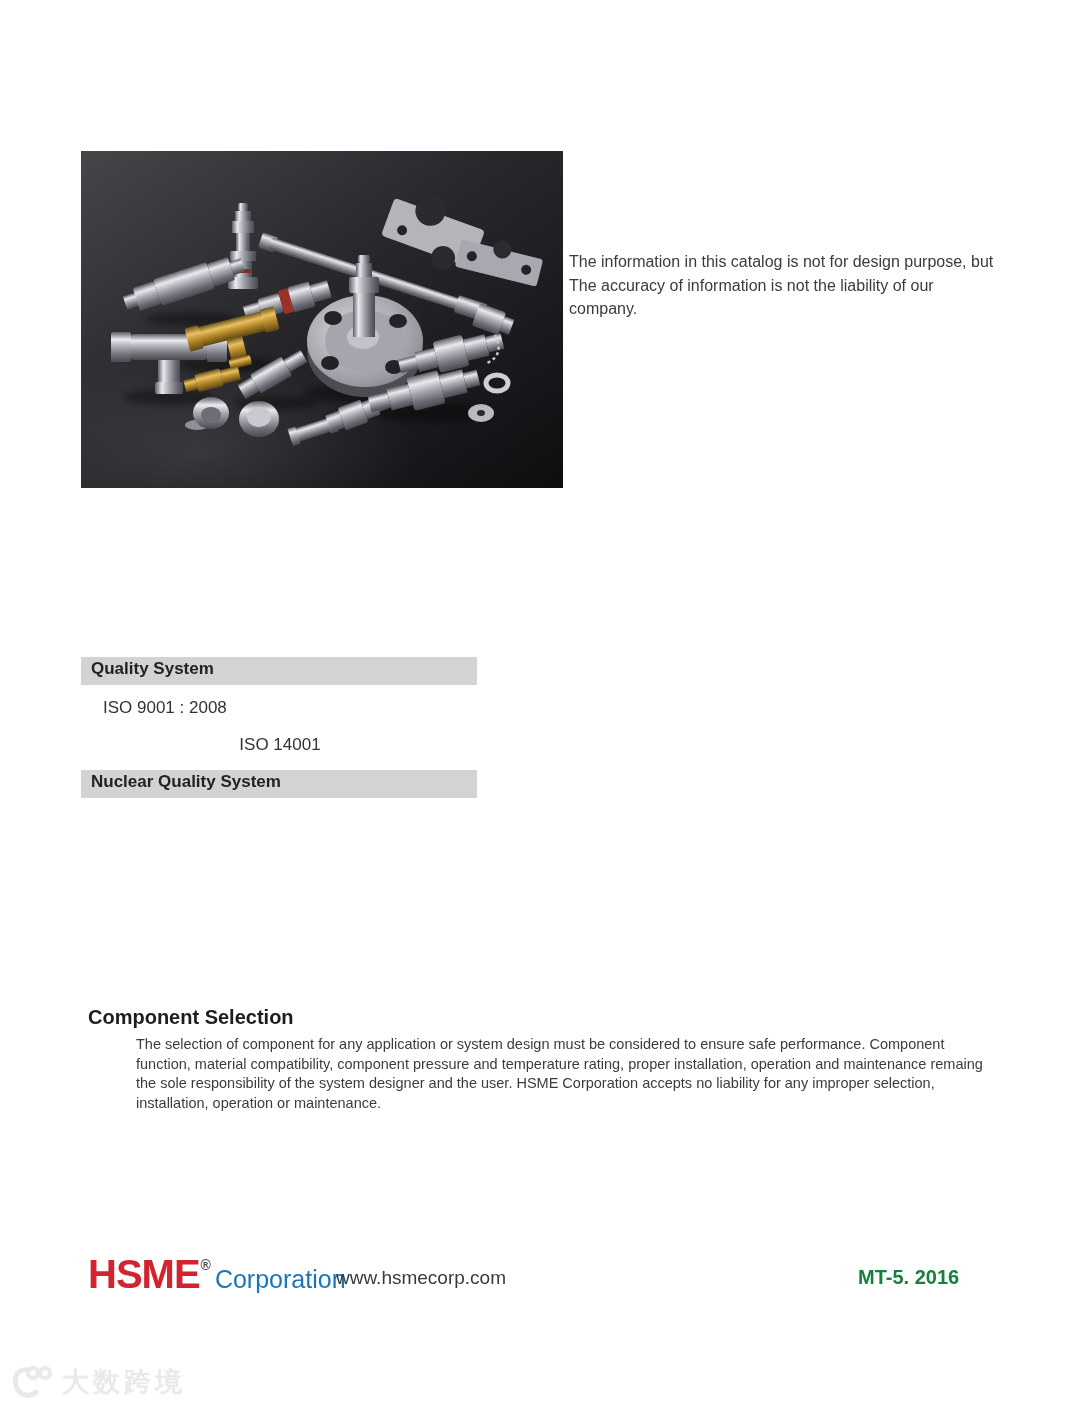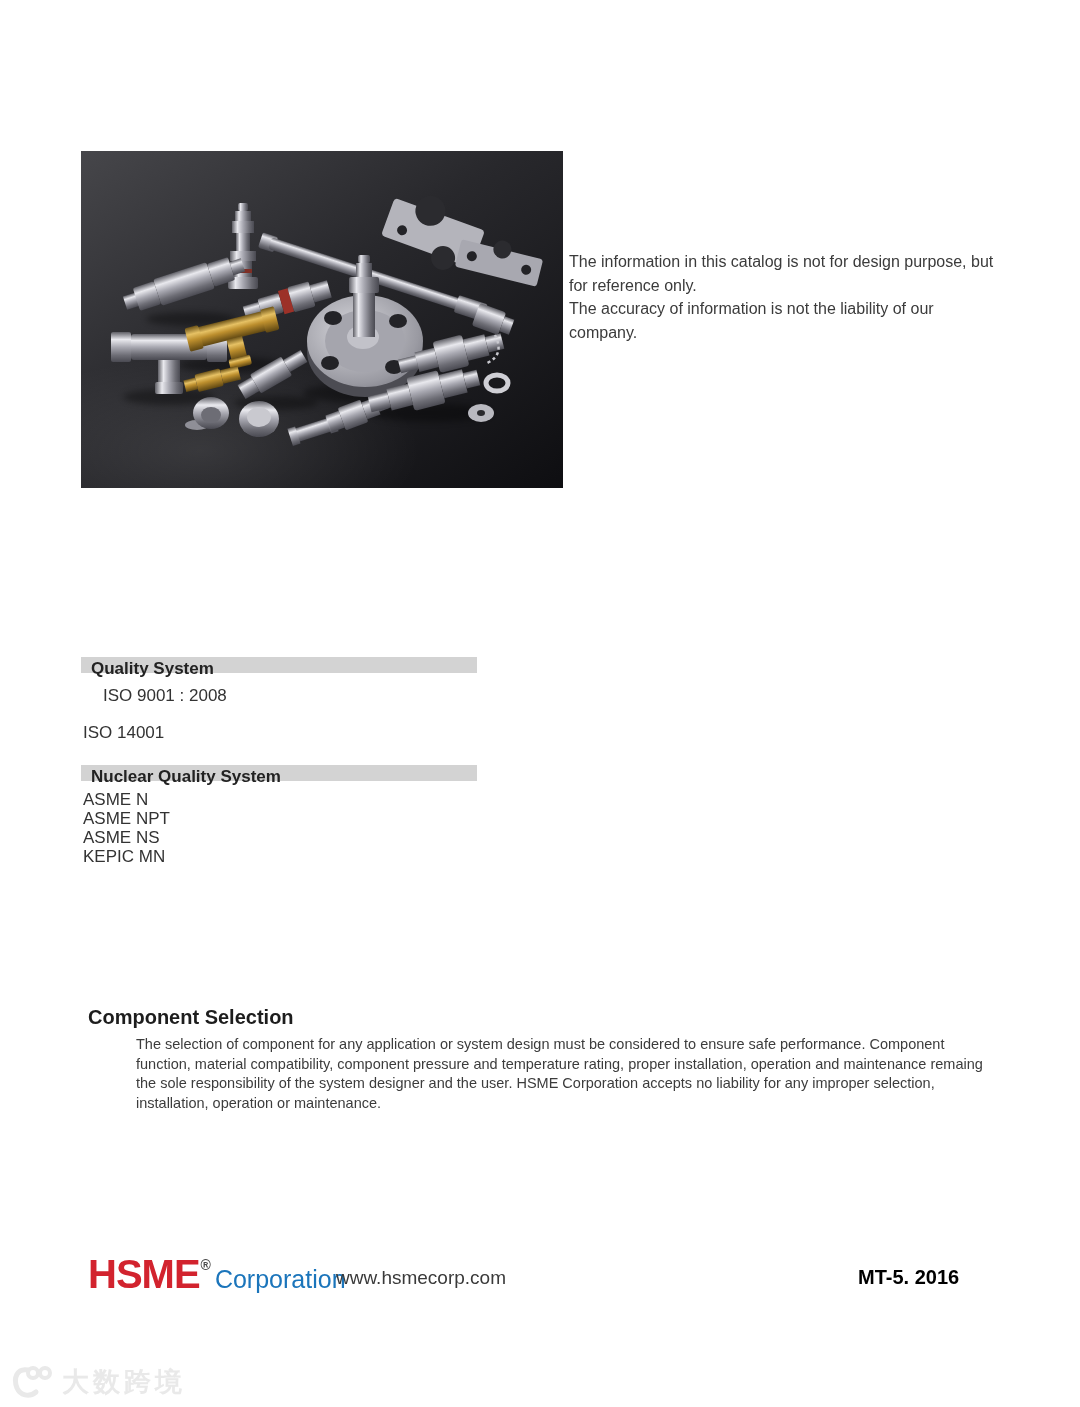--- a/index.html
+++ b/index.html
@@ -9,42 +9,42 @@
   
   .photo{position:absolute;left:81px;top:151px;width:482px;height:337px;}
   .photo svg{display:block;width:100%;height:100%;}
 
   
   .disclaimer{position:absolute;left:569px;top:250px;font-size:16px;line-height:23.5px;color:#3b3b3b;}
   .disclaimer div{white-space:nowrap;}
 
   
   .sections{position:absolute;left:81px;top:657px;width:396px;}
-  .bar{height:16px;line-height:24px;background:var(--section_bar_gray,#d3d3d3);
+  .bar{height:28px;line-height:24px;background:var(--section_bar_gray,#d3d3d3);
        font-weight:bold;font-size:17px;color:#222;padding-left:10px;box-sizing:border-box;}
   .bar1{margin-bottom:13px;}
   .items{font-size:17px;line-height:19px;color:#333;padding-left:2px;}
   .items1{margin-bottom:18px;margin-left:20px;}
   .bar2{margin-bottom:8px;}
-  .items2{margin-bottom:23px;}
+  .items2{margin-bottom:16px;text-align:center;}
   .bar3{margin-bottom:9px;}
 
   
   .component{position:absolute;left:88px;top:1006px;}
   .component h2{margin:0 0 7px 0;font-size:20px;line-height:22px;color:#1d1d1d;}
   .component .body{font-size:14.5px;line-height:19.5px;color:#3c3c3c;margin-left:48px;}
   .component .body div{white-space:nowrap;}
 
   
   .logo{position:absolute;left:88px;top:1252px;display:flex;align-items:baseline;}
   .brand{font-weight:bold;font-size:40px;letter-spacing:-1px;color:var(--brand_red,#d2232e);}
   .reg{font-size:14px;font-weight:bold;color:#4a4a4a;position:relative;top:-18px;margin:0 4px 0 1px;}
   .corp{font-weight:normal;font-size:25px;color:var(--brand_blue,#1b75bb);text-align:center;}
   .website{position:absolute;left:336px;top:1267px;font-size:19px;color:#3a3a3a;}
-  .doccode{position:absolute;left:858px;top:1266px;font-size:20px;font-weight:bold;color:#000000;}
+  .doccode{position:absolute;left:858px;top:1266px;font-size:20px;font-weight:bold;color:#15803d;}
 
   
   .watermark{position:absolute;left:10px;top:1362px;display:flex;align-items:center;gap:8px;color:#e9e9e9;}
   .watermark .wm-text{font-size:27px;font-weight:bold;letter-spacing:4px;}
 </style>
 </head>
 <body>
 
 <div class="page">
 
@@ -241,42 +241,35 @@
       <ellipse cx="416" cy="232" rx="11" ry="8" fill="none" stroke="#cfcfd5" stroke-width="5"></ellipse>
       <g>
         <ellipse cx="400" cy="262" rx="13" ry="9" fill="#b9b9c0"></ellipse>
         <ellipse cx="400" cy="262" rx="4" ry="3" fill="#2a2a2e"></ellipse>
       </g>
     </svg>
   </div>
 
   <div class="disclaimer">
     <div>The information in this catalog is not for design purpose, but</div>
-    <div>for reference only.</div>
     <div>The accuracy of information is not the liability of our</div>
     <div>company.</div>
   </div>
 
   <div class="sections">
     <div class="bar bar1">Quality System</div>
     <div class="items items1">
       <div>ISO 9001 : 2008</div>
     </div>
 
     <div class="items items2">
       <div>ISO 14001</div>
     </div>
 
     <div class="bar bar3">Nuclear Quality System</div>
-    <div class="items items3">
-      <div>ASME N</div>
-      <div>ASME NPT</div>
-      <div>ASME NS</div>
-      <div>KEPIC MN</div>
-    </div>
   </div>
 
   <div class="component">
     <h2>Component Selection</h2>
     <div class="body">
       <div>The selection of component for any application or system design must be considered to ensure safe performance. Component</div>
       <div>function, material compatibility, component pressure and temperature rating, proper installation, operation and maintenance remaing</div>
       <div>the sole responsibility of the system designer and the user. HSME Corporation accepts no liability for any improper selection,</div>
       <div>installation, operation or maintenance.</div>
     </div>

